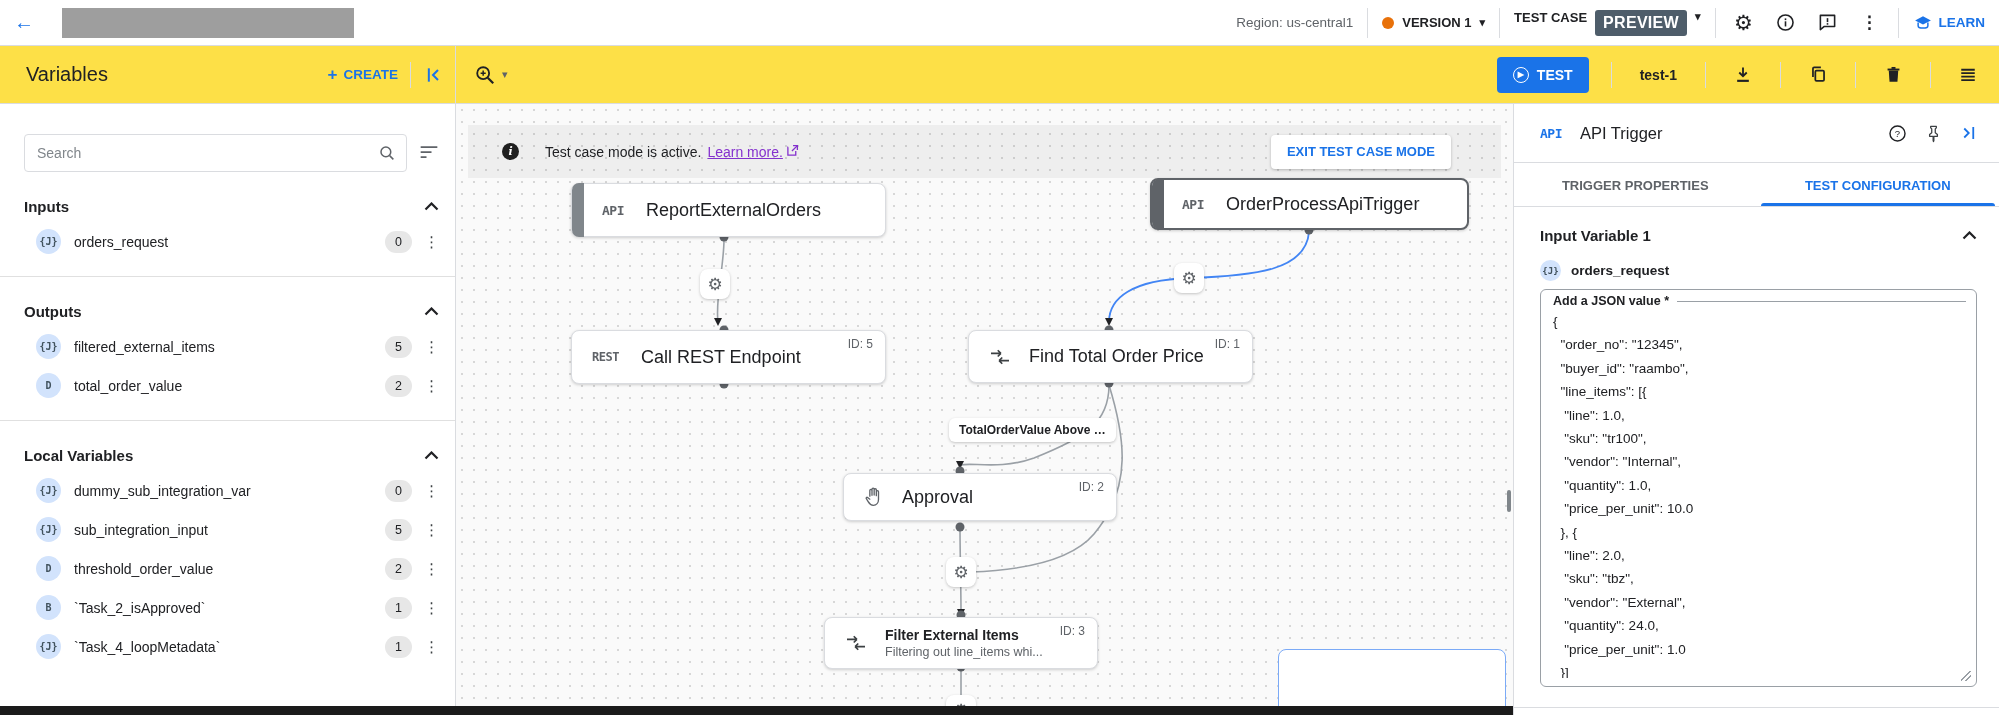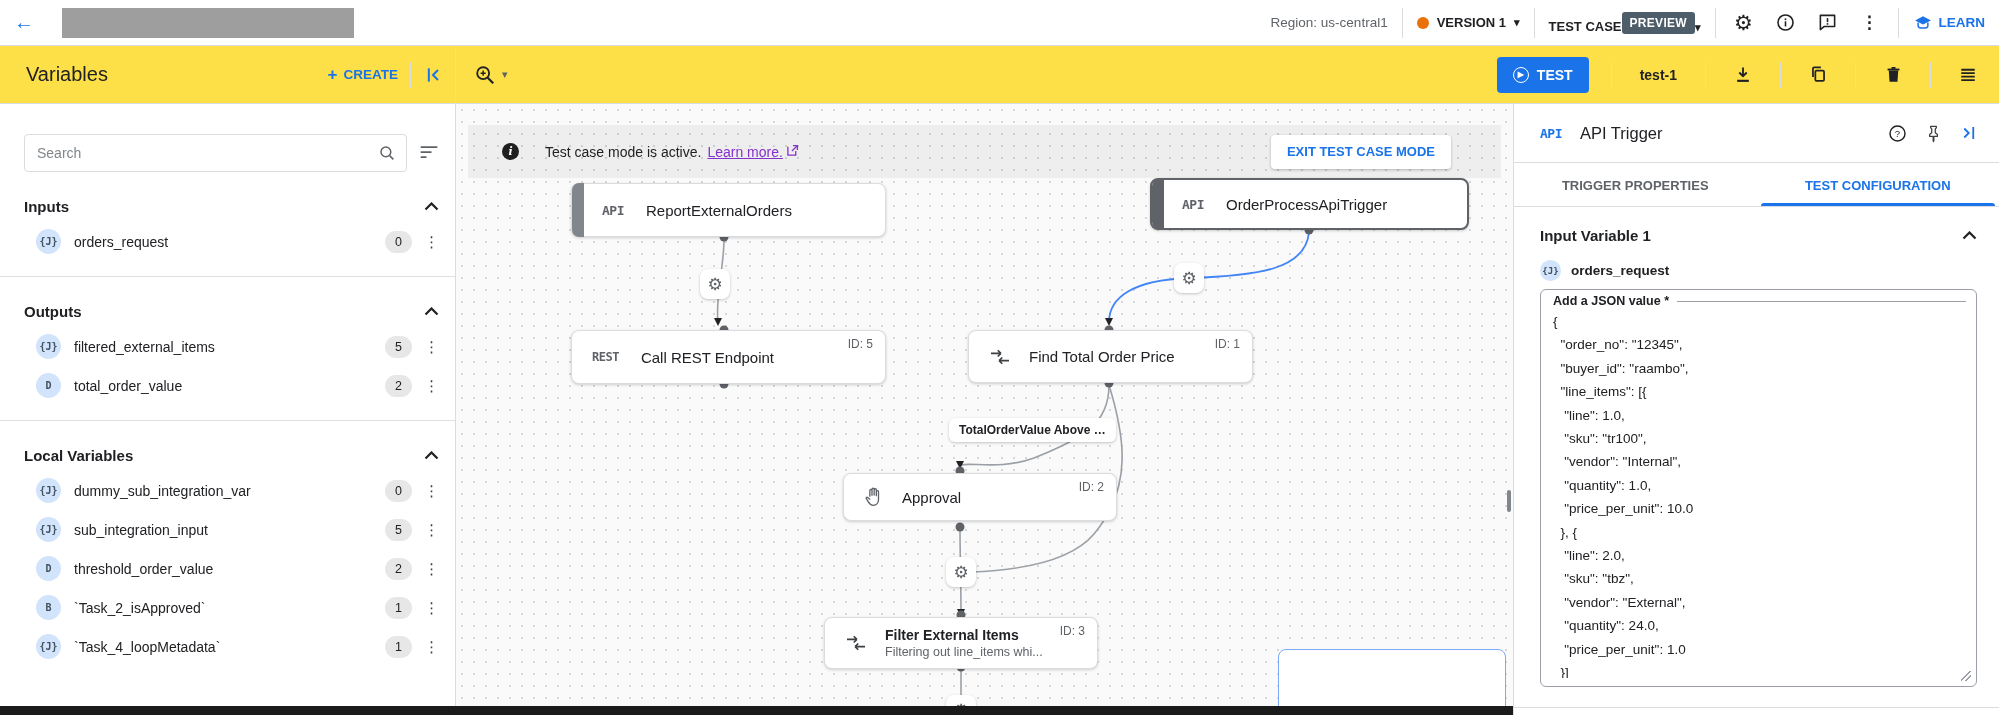--- a/index.html
+++ b/index.html
@@ -9,22 +9,22 @@
   
   .topbar { height:46px; display:flex; align-items:center; border-bottom:1px solid #dadce0; padding:0 14px; background:#fff; }
   .back-arrow { color:#1a73e8; font-size:20px; width:30px; cursor:pointer; }
   .redacted { width:292px; height:30px; background:#9e9e9e; margin-left:18px; }
   .topbar-right { margin-left:auto; display:flex; align-items:center; gap:14px; }
   .tb-sep { width:1px; height:30px; background:#dadce0; }
   .region { font-size:13.5px; color:#5f6368; }
   .version { display:flex; align-items:center; gap:8px; font-size:13px; font-weight:bold; cursor:pointer; }
   .dot-orange { width:12px; height:12px; border-radius:50%; background:#e8710a; }
   .caret { font-size:11px; color:#202124; }
-  .testcase { display:flex; align-items:flex-end; gap:0; font-size:13px; font-weight:bold; cursor:pointer; }
-  .preview-badge { background:#4e5d6a; color:#fff; font-size:12px; font-weight:bold; padding:4px 8px; border-radius:3px; letter-spacing:.3px; }
+  .testcase { display:flex; align-items:flex-start; gap:8px; font-size:13px; font-weight:bold; cursor:pointer; }
+  .preview-badge { background:#4e5d6a; color:#fff; font-size:16px; font-weight:bold; padding:4px 8px; border-radius:3px; letter-spacing:.3px; }
   .icon-btn { width:28px; height:28px; display:flex; align-items:center; justify-content:center; cursor:pointer; color:#202124; }
   .gear-glyph { font-size:21px; line-height:1; }
   .kebab { font-size:17px; font-weight:bold; }
   .learn { display:flex; align-items:center; gap:6px; color:#1a73e8; font-size:13.5px; font-weight:bold; cursor:pointer; }
 
   
   .toolbar { height:58px; display:flex; align-items:center; border-bottom:1px solid #dadce0; background:#fde047; }
   .tbar-left { width:456px; display:flex; align-items:center; padding:0 12px 0 26px; border-right:1px solid #dadce0; height:100%; }
   .page-title { font-size:20px; color:#202124; }
   .create-btn { margin-left:auto; display:flex; align-items:center; gap:6px; color:#1a73e8; font-size:13.5px; font-weight:bold; cursor:pointer; }
@@ -70,21 +70,21 @@
 
   svg.edges { position:absolute; left:0; top:0; pointer-events:none; }
 
   .node { position:absolute; background:#fff; border:1px solid #dadce0; border-radius:8px; box-shadow:0 1px 3px rgba(0,0,0,.18); display:flex; align-items:center; padding:0 14px 0 20px; cursor:pointer; }
   .node.accent { padding-left:10px; }
   .node .lbar { position:absolute; left:0; top:-1px; bottom:-1px; width:12px; background:#80868b; border-radius:7px 0 0 7px; }
   .node.selected { border:2px solid #5f6368; }
   .node.selected .lbar { background:#5f6368; }
   .type-glyph { font-family:"DejaVu Sans Mono", monospace; font-weight:bold; color:#5f6368; font-size:13px; letter-spacing:-0.5px; margin-right:22px; }
   .node.accent .type-glyph { margin-left:20px; }
-  .node-title { font-size:15px; color:#202124; }
+  .node-title { font-size:18px; color:#202124; }
   .node-sub { font-size:12.5px; color:#5f6368; margin-top:2px; }
   .node-id { position:absolute; top:6px; right:12px; font-size:12px; color:#5f6368; }
   .node-ic { margin-right:18px; display:flex; }
 
   .gear-chip { position:absolute; width:30px; height:30px; background:#fff; border-radius:8px; box-shadow:0 1px 3px rgba(0,0,0,.22); display:flex; align-items:center; justify-content:center; color:#5f6368; font-size:17px; cursor:pointer; }
   .edge-chip { position:absolute; background:#fff; border-radius:6px; box-shadow:0 1px 3px rgba(0,0,0,.22); font-size:12px; font-weight:bold; color:#202124; padding:5px 10px; white-space:nowrap; cursor:pointer; }
   .blue-box { position:absolute; background:#fff; border:1.5px solid #7baaf7; border-radius:8px; }
   .canvas-scroll { position:absolute; width:4px; height:22px; border-radius:2px; background:#80868b; right:2px; top:386px; }
   .bottom-strip { position:absolute; left:0; top:602px; width:1057px; height:9px; background:#1b1b1b; }
   .bottom-strip-side { position:absolute; left:0; top:706px; width:456px; height:9px; background:#1b1b1b; z-index:5; }

